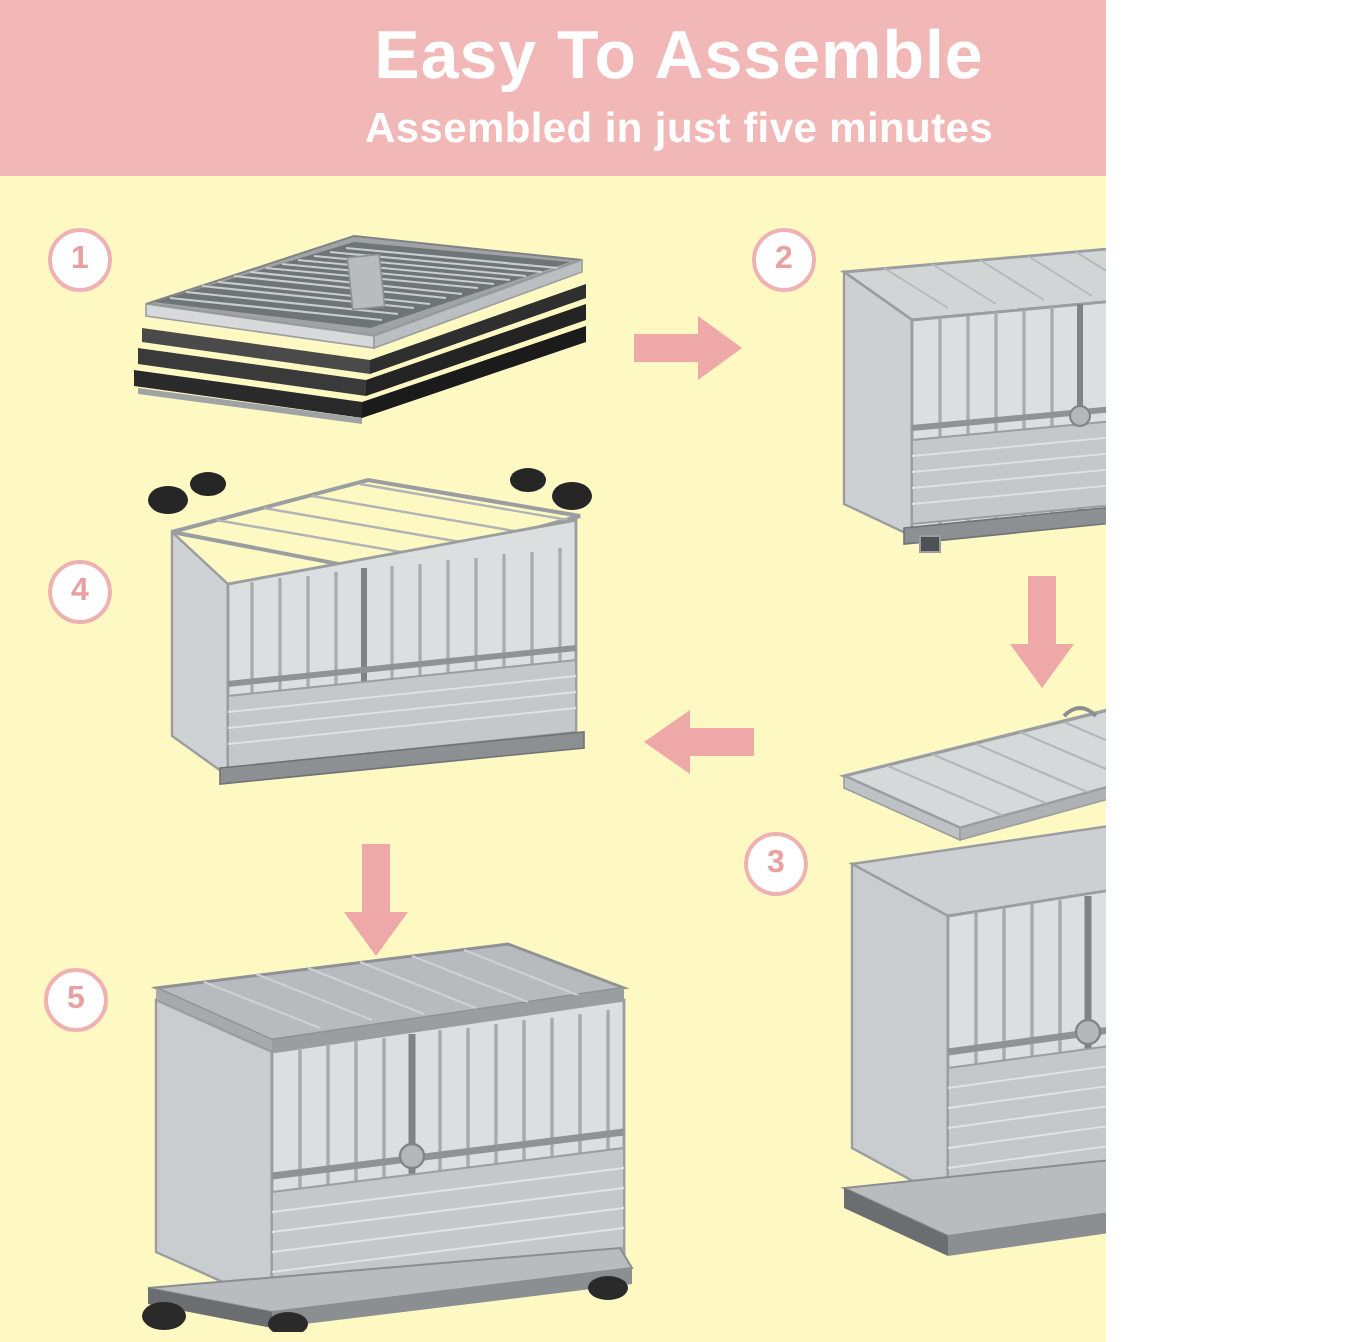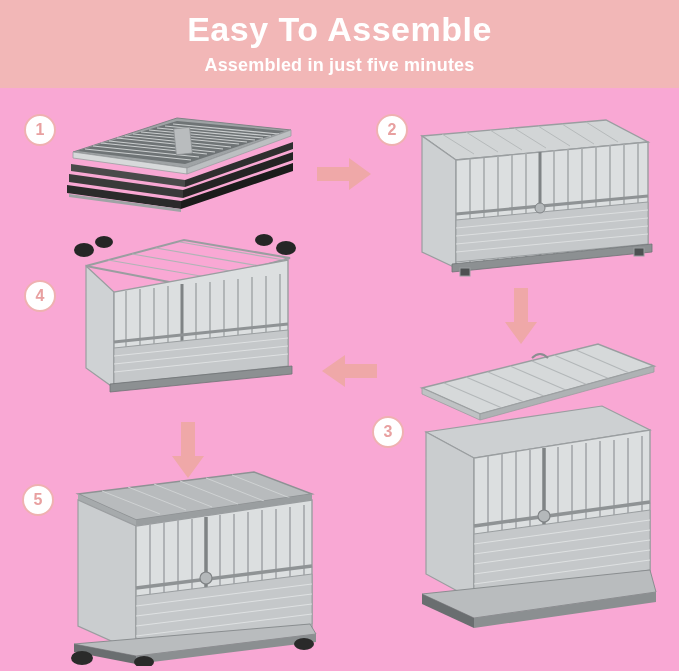--- a/index.html
+++ b/index.html
@@ -5,23 +5,23 @@
   html, body {
     margin: 0;
     padding: 0;
     background: #ffffff;
   }
   body {
     font-family: "Liberation Sans", sans-serif;
   }
   .page {
     position: relative;
-    width: 679px;
+    width: 553px;
     height: 671px;
-    background: #f9a8d4;
+    background: #fef9c3;
     overflow: hidden;
   }
 
   
   .header {
     position: absolute;
     left: 0;
     top: 0;
     width: 679px;
     height: 88px;
@@ -36,21 +36,21 @@
     font-size: 34px;
     font-weight: bold;
     letter-spacing: 0.5px;
     line-height: 1.05;
     text-align: center;
     margin: 0;
     padding: 0;
   }
   .header-sub {
     color: #ffffff;
-    font-size: 18px;
+    font-size: 21px;
     font-weight: bold;
     letter-spacing: 0.2px;
     text-align: center;
     margin-top: 7px;
   }
 
   
   .content {
     position: absolute;
     left: 0;

